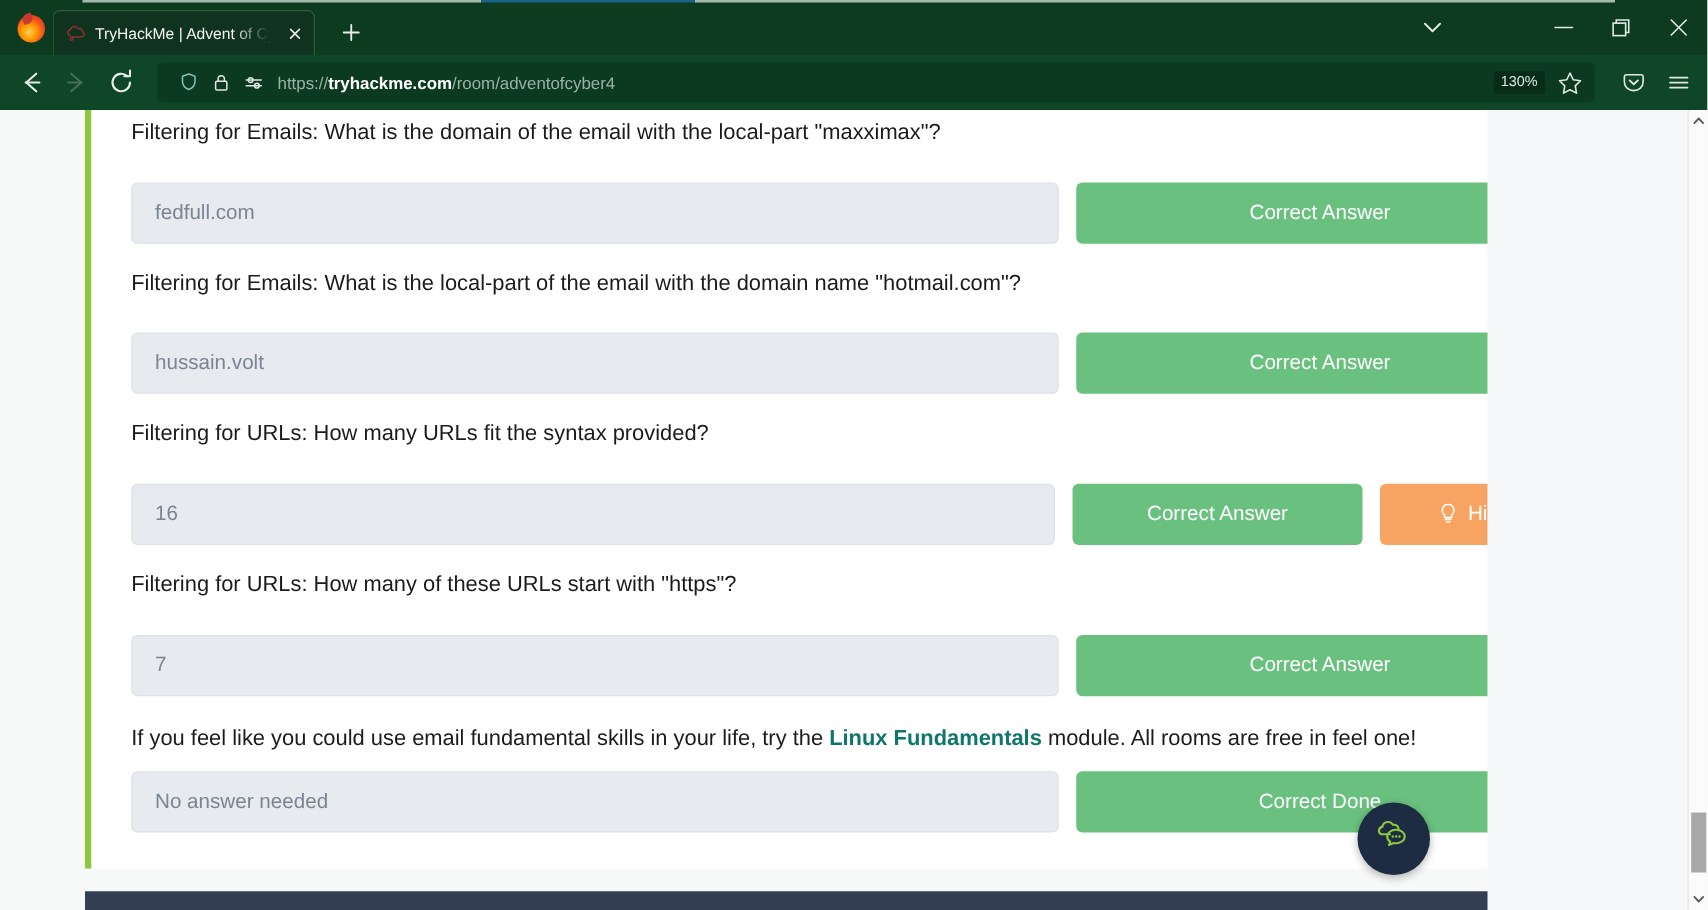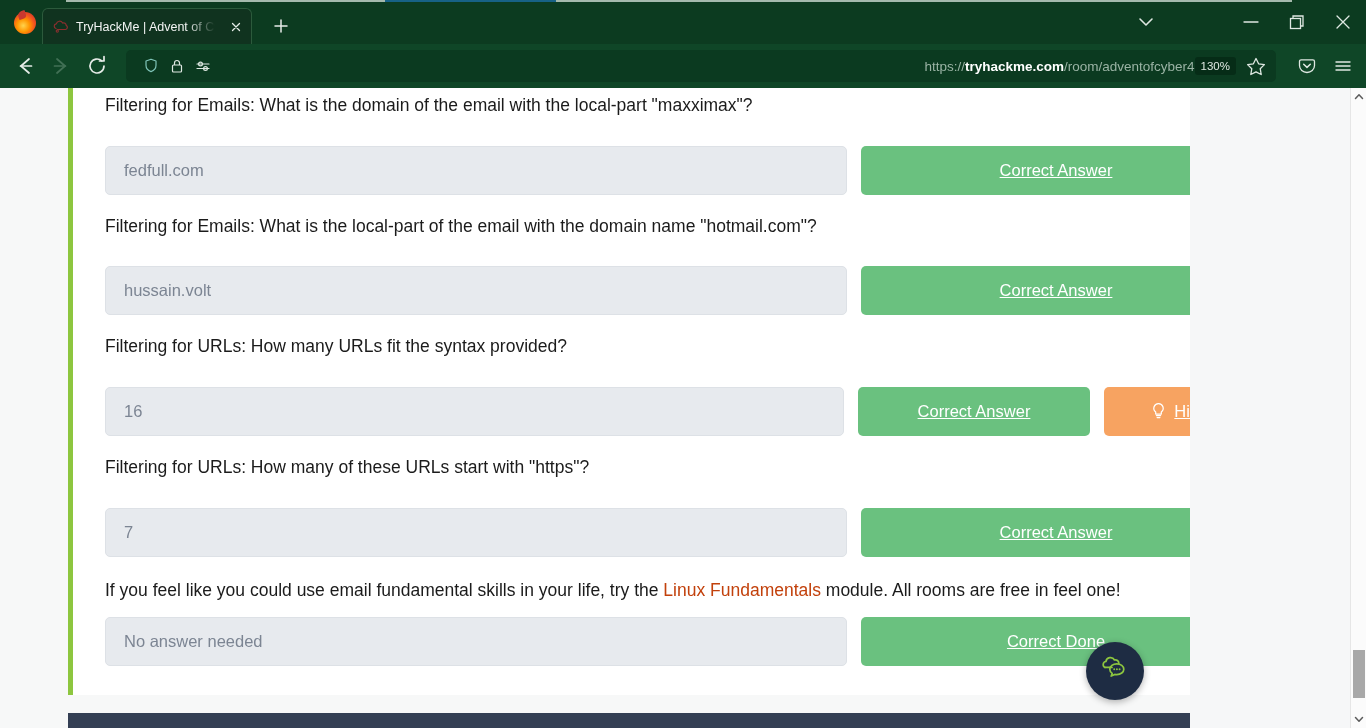--- a/index.html
+++ b/index.html
@@ -56,21 +56,21 @@
   }
 
   .winctl {
     position: absolute; right: 0; top: 0; height: 44px; display: flex; align-items: center;
   }
   .winbtn { width: 46px; height: 40px; position: relative; cursor: pointer; }
   .listall { width: 52px; height: 40px; position: relative; cursor: pointer; margin-right: 56px; }
 
   #navbar {
     height: 44px; background: #0f4627; display: flex; align-items: center;
-    padding: 0 8px; gap: 2px; text-align: right;
+    padding: 0 8px; gap: 2px;
   }
   .navbtn { width: 34px; height: 32px; position: relative; cursor: pointer; flex: 0 0 auto; }
   .navbtn.disabled { opacity: .45; }
 
   #urlbar {
     flex: 1 1 auto; height: 32px; margin: 0 8px 0 10px;
     background: #0b3a20; border-radius: 5px;
     display: flex; align-items: center; gap: 0px; padding: 0 6px 0 12px;
     position: relative;
   }
@@ -111,33 +111,33 @@
     flex: 1 1 auto; height: 49px; background: #e7eaee; border: 1px solid #dde1e6;
     border-radius: 5px; padding: 0 18px; font-size: 16.5px; color: #7c8593;
     font-family: "Liberation Sans", sans-serif; outline: none;
   }
   .answer-input::placeholder { color: #7c8593; opacity: 1; }
 
   .btn {
     height: 49px; border: none; border-radius: 5px; color: #fff;
     font-size: 16.5px; font-family: "Liberation Sans", sans-serif;
     cursor: pointer; display: flex; align-items: center; justify-content: center;
-    gap: 8px; white-space: nowrap; text-decoration: underline;
+    gap: 8px; white-space: nowrap;
   }
   .btn-correct { background: #6ac17f; width: 390px; }
   .btn-correct.narrow { width: 232px; }
   .btn-hint { background: #f7a361; width: 147px; }
   .btn-done { background: #6ac17f; width: 390px; }
 
   .bulb { width: 15px; height: 18px; position: relative; flex: 0 0 auto; }
 
   .para {
     font-size: 17.5px; color: #1b1b1b; line-height: 1.55; margin-top: 20px;
   }
-  .para a { color: #c2410c; text-decoration: none; }
+  .para a { color: #0f766e; text-decoration: none; font-weight: bold; }
 
   .sep-gap { position: absolute; left: 0; top: 607px; width: 1350px; height: 18px; background: #f7f8f8; }
   .dark-bar {
     position: absolute; left: 68px; top: 625px; width: 1215px; height: 16px;
     background: #343f54;
   }
 
   
   .fab {
     position: absolute; right: 46px; bottom: 28px; width: 58px; height: 58px;

